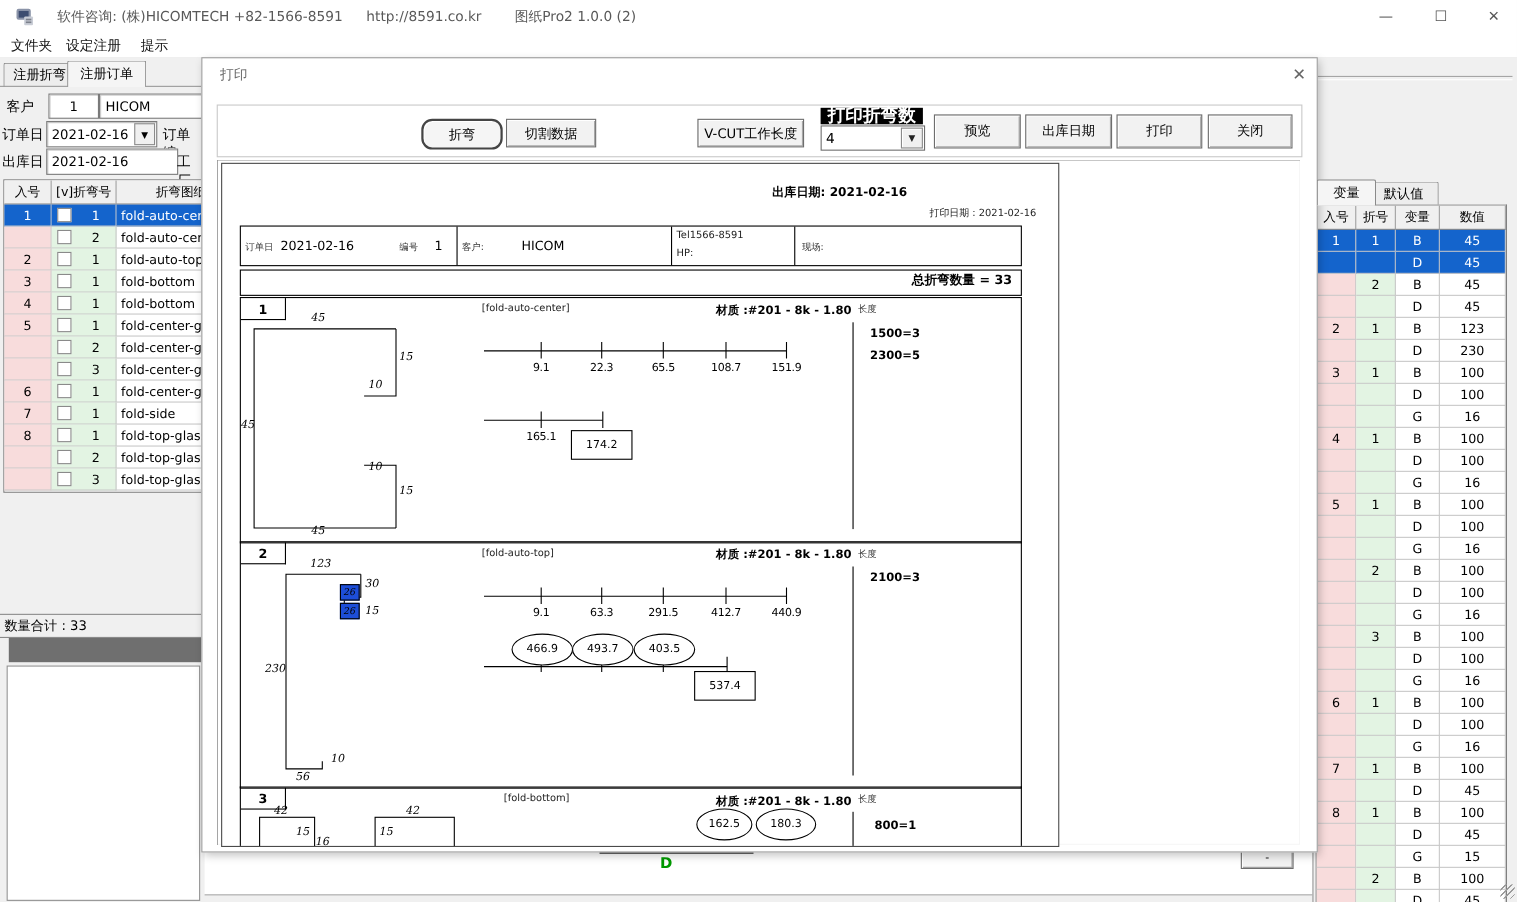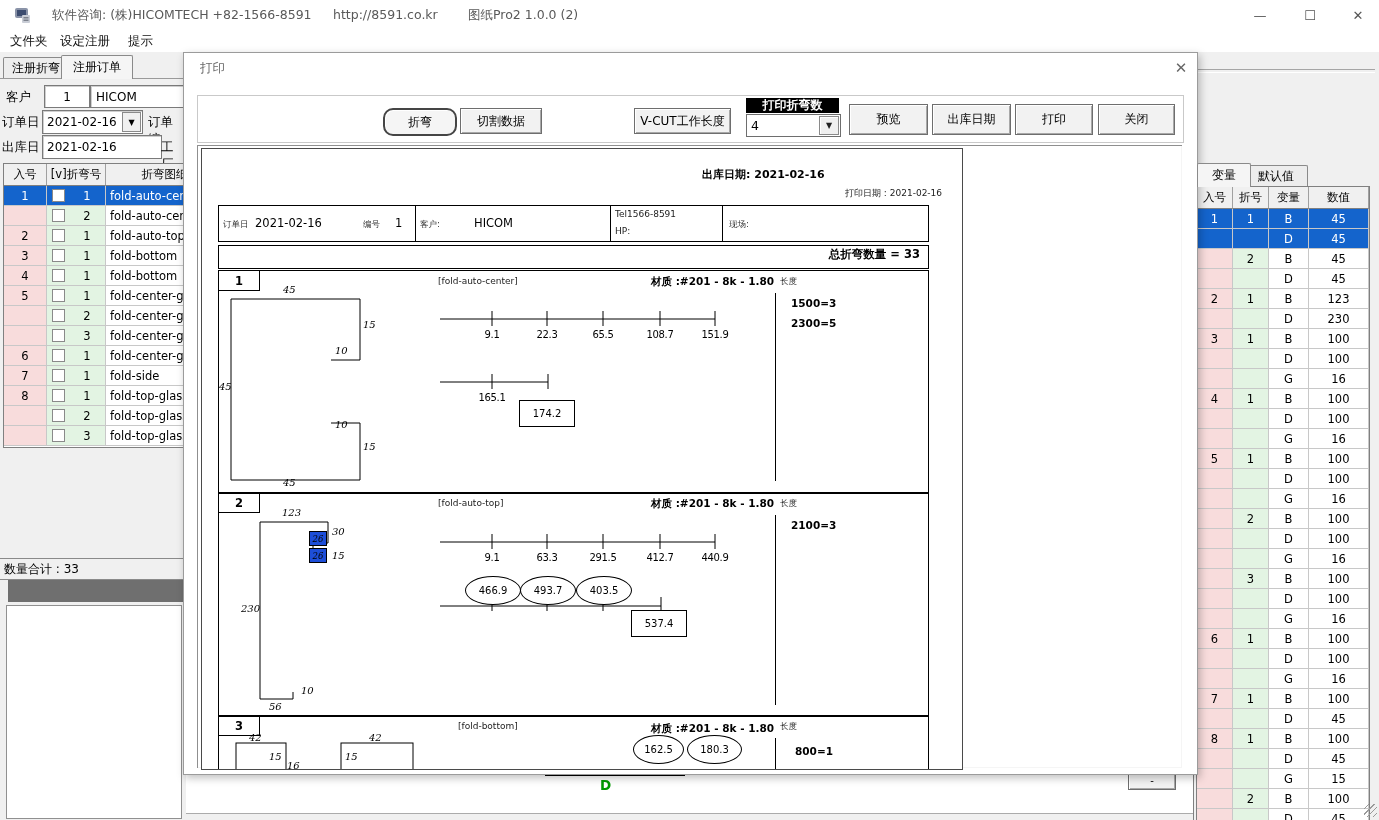--- a/index.html
+++ b/index.html
@@ -34,21 +34,21 @@
   .g-row.sel>div{background:#1464CC;color:#fff;}
   .checkbox{width:11px;height:11px;background:#fff;border:1px solid #8a8a8a;margin:0 4px 0 5px;flex:none;}
   
   #rightpanel{left:1193px;top:52px;width:186px;height:768px;background:#F0F0F0;overflow:hidden;border-left:1px solid #808080;border-right:1px solid #B5B5B5;}
   .groove{border-top:1px solid #A5A5A5;border-bottom:1px solid #fff;}
   
   #dialog{left:183px;top:52px;width:1013px;height:721px;background:#fff;border:1px solid #9B9B9B;box-shadow:2px 3px 8px rgba(0,0,0,.25);}
   #dlg-title{position:absolute;left:16px;top:7px;font-size:12.5px;color:#6b6b6b;}
   #dlg-close{position:absolute;left:986px;top:5px;width:22px;height:20px;display:flex;align-items:center;justify-content:center;color:#666;font-size:15px;}
   #toolbar{position:absolute;left:13px;top:42px;width:985px;height:46px;border:1px solid #C9C9C9;box-shadow:inset 0 0 0 1px #fff;}
-  .blacklabel{position:absolute;background:#000;color:#fff;font-size:12px;font-weight:bold;display:flex;align-items:center;justify-content:center;}
+  .blacklabel{position:absolute;background:#000;color:#fff;font-size:16px;font-weight:bold;display:flex;align-items:center;justify-content:center;}
   #combo{position:absolute;left:562px;top:61px;width:93px;height:21px;background:#fff;border:1px solid #6E6E6E;display:flex;align-items:center;}
   #combo .val{flex:1;padding-left:4px;font-size:12.5px;}
   #combo .drop{width:18px;height:17px;margin-right:1px;background:#F0F0F0;border:1px solid #8a8a8a;box-shadow:inset 1px 1px 0 #fff;
                display:flex;align-items:center;justify-content:center;font-size:8px;color:#222;}
   
   #preview{position:absolute;left:13px;top:92px;width:985px;height:623px;background:#fff;box-shadow:inset 1px 1px 0 #8f8f8f, inset -1px -1px 0 #f5f5f5;}
   #page{position:absolute;left:4px;top:3px;width:760px;height:620px;background:#fff;border:1px solid #4a4a4a;overflow:hidden;}
   .pv{position:absolute;white-space:nowrap;}
   .pv-small{font-size:9px;color:#222;}
   .pv-tiny{font-size:8.5px;color:#333;}
@@ -537,21 +537,21 @@
           <span class="dim" style="left:116px;top:148px;">10</span>
           <span class="dim" style="left:144px;top:170px;">15</span>
           <span class="dim" style="left:64px;top:206px;">45</span>
 
           <span class="rlab" style="left:251px;top:58px;">9.1</span>
           <span class="rlab" style="left:306px;top:58px;">22.3</span>
           <span class="rlab" style="left:362px;top:58px;">65.5</span>
           <span class="rlab" style="left:419px;top:58px;">108.7</span>
           <span class="rlab" style="left:474px;top:58px;">151.9</span>
           <span class="rlab" style="left:251px;top:121px;">165.1</span>
-          <div class="dbox" style="left:300px;top:129px;width:54px;height:25px;">174.2</div>
+          <div class="dbox" style="left:300px;top:120px;width:54px;height:25px;">174.2</div>
         </div>
 
         <div class="section" style="top:343px;height:223px;">
           <div class="numbox">2</div>
           <span class="pv pv-small" style="left:219px;top:5px;">[fold-auto-top]</span>
           <span class="pv" style="left:432px;top:4px;font-size:10.5px;font-weight:600;">材质 :#201 - 8k - 1.80</span>
           <span class="pv pv-tiny" style="left:561px;top:5px;">长度</span>
           <div class="divider" style="left:556px;top:22px;height:190px;"></div>
           <span class="lenline" style="left:572px;top:26px;">2100=3</span>
 

